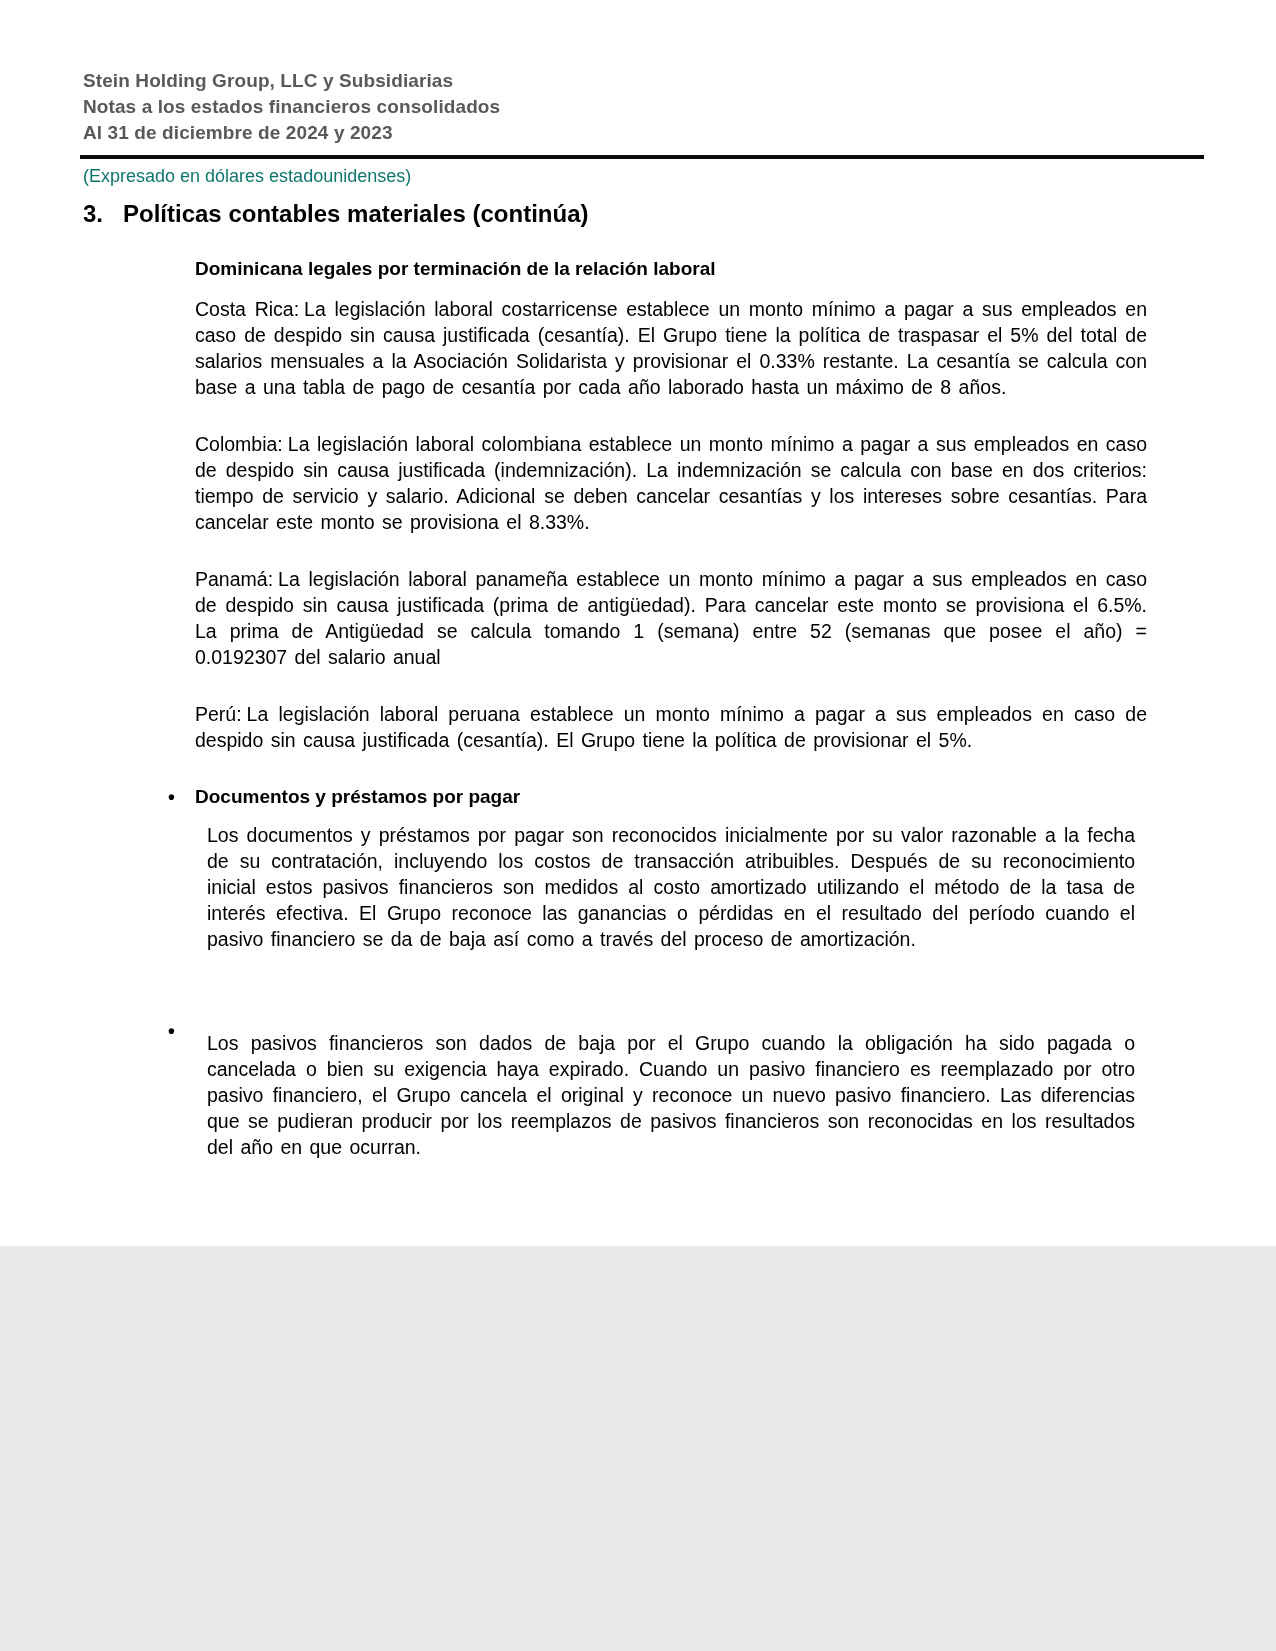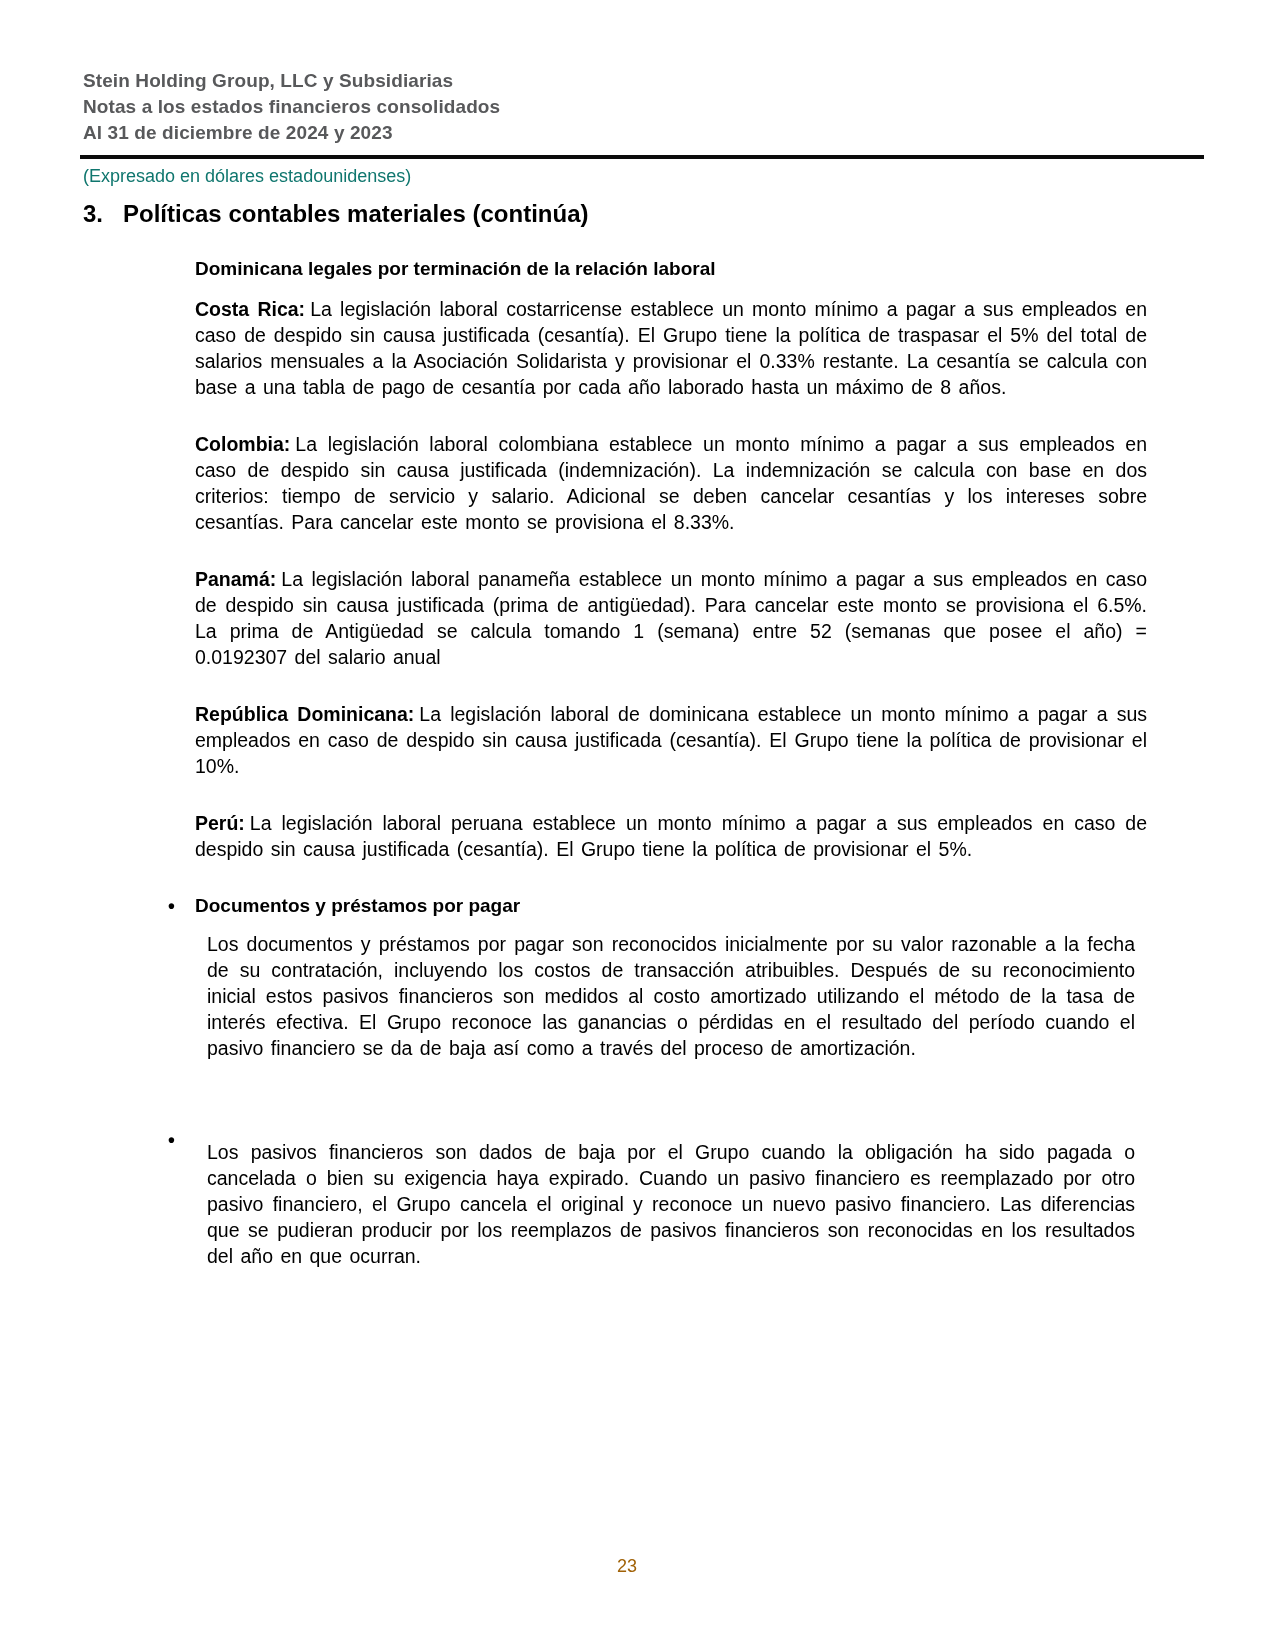--- a/index.html
+++ b/index.html
@@ -4,21 +4,21 @@
 <title>Notas a los estados financieros</title>
 <style>
   html, body {
     margin: 0;
     padding: 0;
     background: #e8e8e8;
   }
   .page {
     position: relative;
     width: 1276px;
-    height: 1651px;
+    height: 1246px;
     margin: 0 auto;
     background: #ffffff;
     font-family: "Liberation Sans", "DejaVu Sans", sans-serif;
     color: #000000;
     overflow: hidden;
   }
 
   
   .doc-header {
     position: absolute;
@@ -83,21 +83,21 @@
     margin: 0 0 14px 0;
   }
   .para {
     font-size: 19.5px;
     line-height: 26px;
     text-align: justify;
     word-spacing: 2px;
     margin: 0 0 31px 0;
   }
   .para .lbl {
-    font-weight: bold;
+    font-weight: normal;
     padding-right: 5px;
   }
   .group-heading {
     font-size: 19px;
     line-height: 26px;
     font-weight: bold;
     margin: 24px 0 30px 0;   
   }
   .bullet-item {
     display: flex;
@@ -163,21 +163,20 @@
     <div class="indent-block">
       <h4 class="sub-heading">Dominicana legales por terminación de la relación laboral</h4>
 
       <p class="para"><b class="lbl">Costa Rica:</b><span>La legislación laboral costarricense establece un monto mínimo a pagar a sus empleados en caso de despido sin causa justificada (cesantía). El Grupo tiene la política de traspasar el 5% del total de salarios mensuales a la Asociación Solidarista y provisionar el 0.33% restante. La cesantía se calcula con base a una tabla de pago de cesantía por cada año laborado hasta un máximo de 8 años.</span></p>
 
       <p class="para"><b class="lbl">Colombia:</b><span>La legislación laboral colombiana establece un monto mínimo a pagar a sus empleados en caso de despido sin causa justificada (indemnización). La indemnización se calcula con base en dos criterios: tiempo de servicio y salario. Adicional se deben cancelar cesantías y los intereses sobre cesantías. Para cancelar este monto se provisiona el 8.33%.</span></p>
 
       <p class="para"><b class="lbl">Panamá:</b><span>La legislación laboral panameña establece un monto mínimo a pagar a sus empleados en caso de despido sin causa justificada (prima de antigüedad). Para cancelar este monto se provisiona el 6.5%. La prima de Antigüedad se calcula tomando 1 (semana) entre 52 (semanas que posee el año) = 0.0192307 del salario anual</span></p>
 
 
-      <p class="para"><b class="lbl">República Dominicana:</b><span>La legislación laboral de dominicana establece un monto mínimo a pagar a sus empleados en caso de despido sin causa justificada (cesantía). El Grupo tiene la política de provisionar el 10%.</span></p>
 
       <p class="para"><b class="lbl">Perú:</b><span>La legislación laboral peruana establece un monto mínimo a pagar a sus empleados en caso de despido sin causa justificada (cesantía). El Grupo tiene la política de provisionar el 5%.</span></p>
     </div>
 
 
     <div class="bullet-item">
       <span class="bullet-marker">•</span>
       <div class="bullet-body">
         <div class="bullet-title">Documentos y préstamos por pagar</div>
         <p class="bullet-text">Los documentos y préstamos por pagar son reconocidos inicialmente por su valor razonable a la fecha de su contratación, incluyendo los costos de transacción atribuibles. Después de su reconocimiento inicial estos pasivos financieros son medidos al costo amortizado utilizando el método de la tasa de interés efectiva. El Grupo reconoce las ganancias o pérdidas en el resultado del período cuando el pasivo financiero se da de baja así como a través del proceso de amortización.</p>

